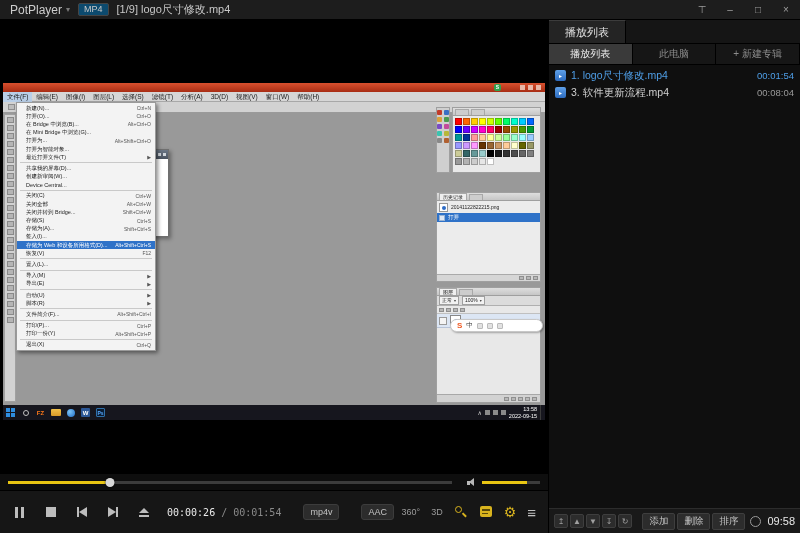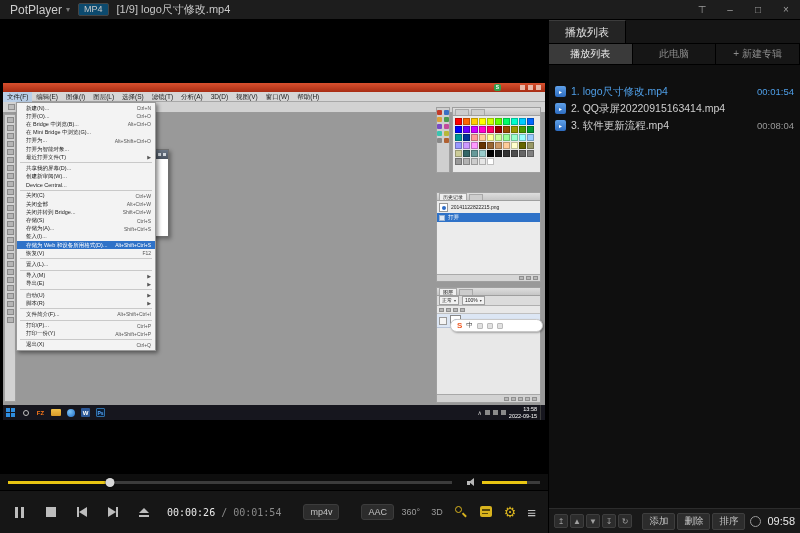--- a/index.html
+++ b/index.html
@@ -140,21 +140,21 @@
   .gear{color:#d8b31e;font-size:14px;line-height:1;}
   .menu-btn{color:#c0c0c0;font-size:15px;line-height:1;}
 
   
   .playlist{position:absolute;top:20px;left:548px;width:252px;height:513px;background:#0f0f0f;border-left:1px solid #000;display:flex;flex-direction:column;}
   .pl-tabrow{height:24px;background:#151515;border-bottom:1px solid #000;display:flex;align-items:flex-end;flex:none;}
   .pl-tab{height:23px;line-height:23px;padding:0 16px;background:#242424;color:#e2e2e2;font-size:11px;border-top:1px solid #3c3c3c;border-right:1px solid #000;}
   .pl-albums{height:21px;background:#161616;display:flex;border-bottom:1px solid #000;flex:none;}
   .album-tab{width:84px;display:flex;align-items:center;justify-content:center;font-size:10px;color:#8d8d8d;border-right:1px solid #000;cursor:default;}
   .album-tab.active{background:#3a3a3a;color:#ececec;}
-  .pl-list{flex:1;padding-top:2px;overflow:hidden;margin-top:16px;}
+  .pl-list{flex:1;padding-top:2px;overflow:hidden;}
   .pl-item{height:17px;display:flex;align-items:center;gap:5px;padding:0 6px;font-size:10.5px;color:#cfcfcf;cursor:default;}
   .pl-icon{width:11px;height:11px;border-radius:2px;background:linear-gradient(#5fa0e8,#2d6cc0);color:#fff;font-size:6px;display:flex;align-items:center;justify-content:center;flex:none;}
   .pl-label{white-space:nowrap;overflow:hidden;text-overflow:ellipsis;}
   .pl-dur{margin-left:auto;font-size:9.5px;color:#9a9a9a;flex:none;}
   .pl-item.active{color:#4f9fe8;}
   .pl-item.active .pl-dur{color:#4f9fe8;}
   .pl-bottom{height:25px;background:#191919;border-top:1px solid #2c2c2c;display:flex;align-items:center;gap:2px;padding:0 5px;flex:none;}
   .ob-btn{width:14px;height:14px;background:#2c2c2c;border:1px solid #3e3e3e;border-radius:2px;color:#9f9f9f;font-size:8px;display:flex;align-items:center;justify-content:center;flex:none;cursor:default;}
   .txt-act{height:17px;padding:0 6px;background:#2c2c2c;border:1px solid #3e3e3e;border-radius:2px;color:#c6c6c6;font-size:9.5px;display:flex;align-items:center;flex:none;cursor:default;}
   .add-btn{margin-left:auto;}
@@ -576,25 +576,20 @@
         <div class="album-tab">+ 新建专辑</div>
       </div>
     <div class="pl-list" id="pl-list">
         <div class="pl-item active">
           <span class="pl-icon">▸</span>
           <span class="pl-label">1. logo尺寸修改.mp4</span>
           <span class="pl-dur">00:01:54</span>
         </div>
         <div class="pl-item">
           <span class="pl-icon">▸</span>
-          <span class="pl-label">2. QQ录屏20220915163414.mp4</span>
-          <span class="pl-dur"></span>
-        </div>
-        <div class="pl-item">
-          <span class="pl-icon">▸</span>
           <span class="pl-label">3. 软件更新流程.mp4</span>
           <span class="pl-dur">00:08:04</span>
         </div>
       </div>
     <div class="pl-bottom">
       <span id="order-buttons" style="display:flex;gap:2px;">
           <span class="ob-btn">↥</span>
           <span class="ob-btn">▲</span>
           <span class="ob-btn">▼</span>
           <span class="ob-btn">↧</span>

